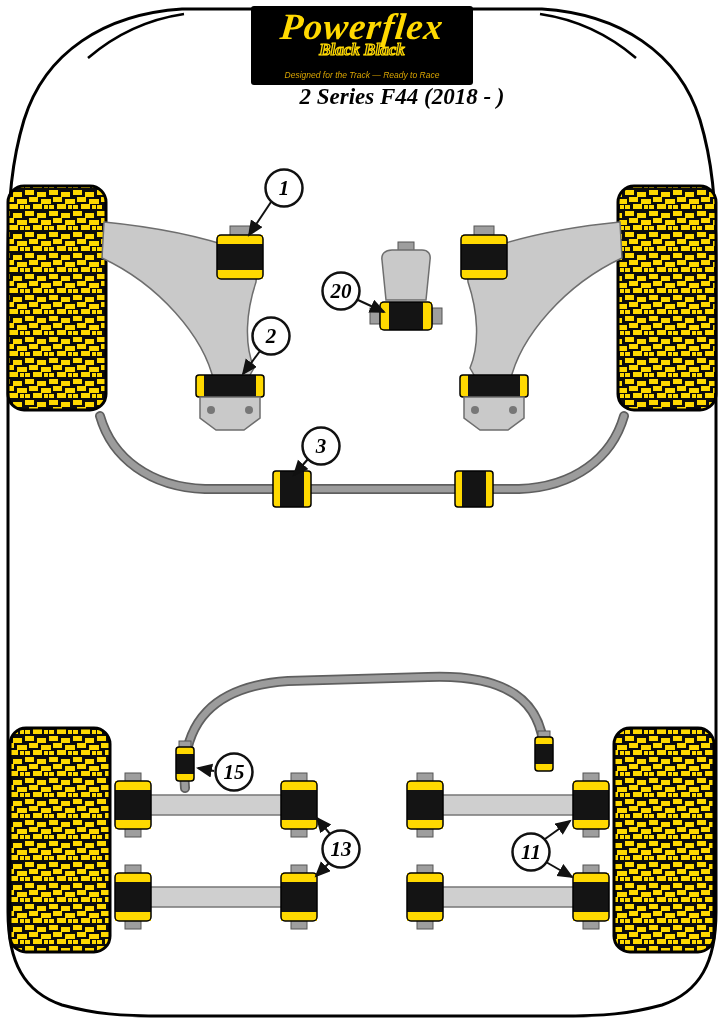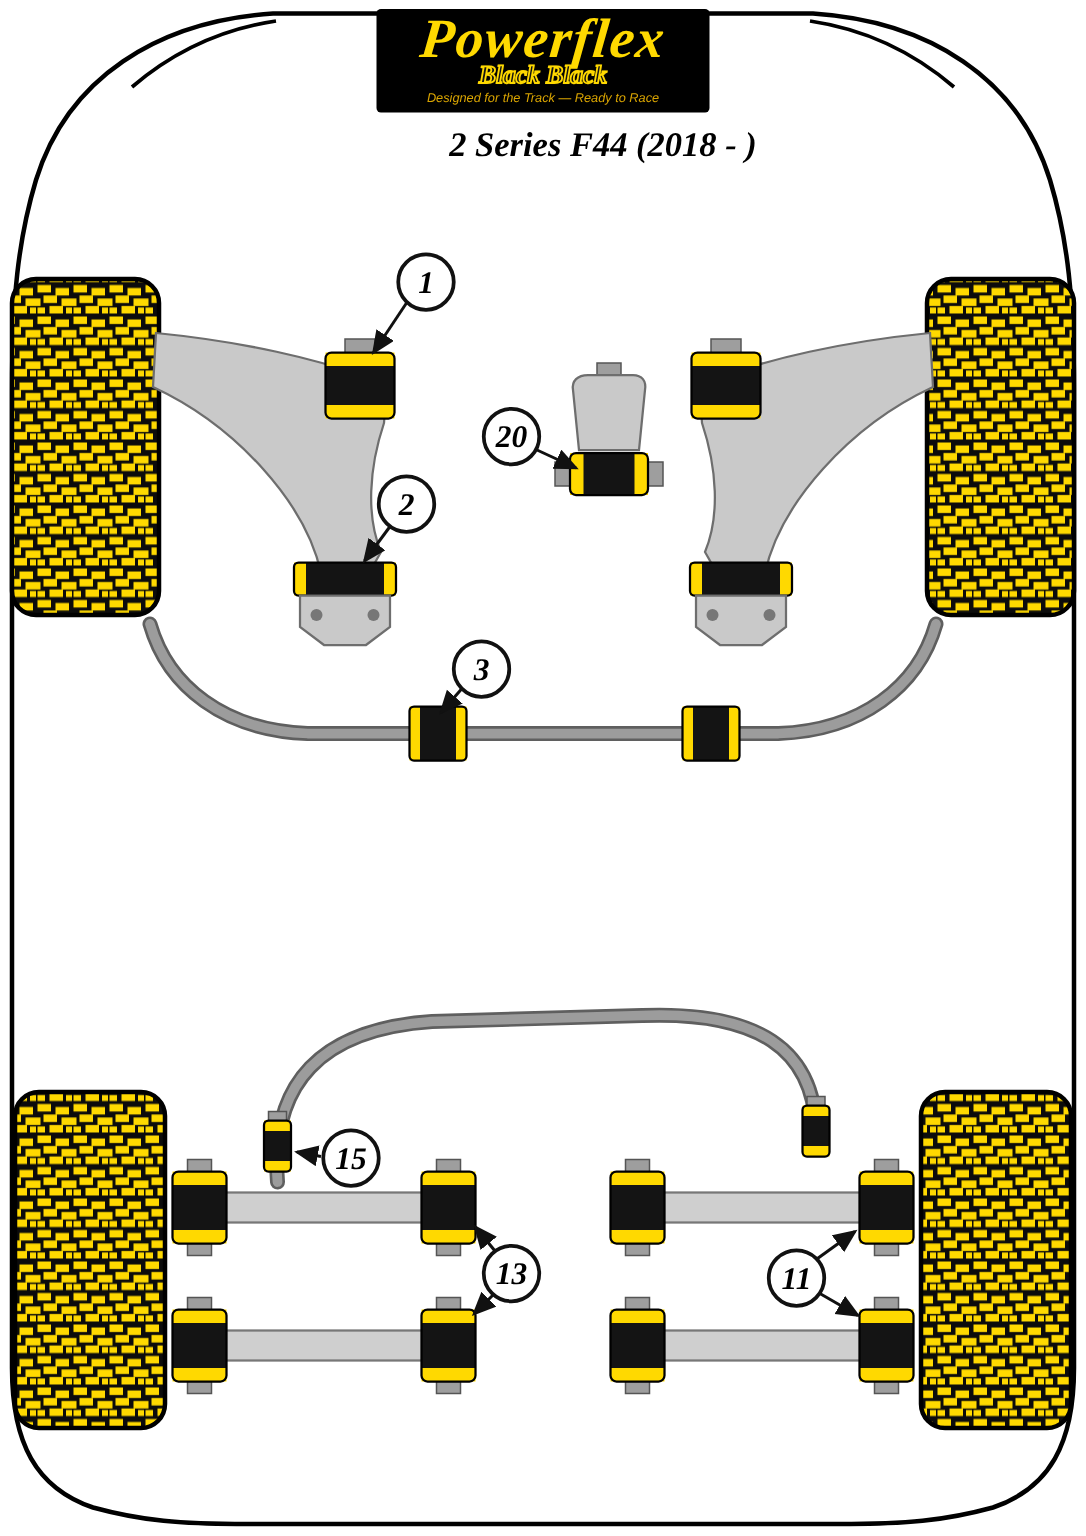--- a/index.html
+++ b/index.html
@@ -29,21 +29,21 @@
   
   #logo{position:absolute;top:6px;left:50%;transform:translateX(-50%);
         background:#000;border-radius:3px;padding:3px 16px 4px;text-align:center;z-index:5;min-width:190px;}
   #logo .brand{font-family:"Liberation Serif",serif;font-style:italic;font-weight:bold;
                font-size:37px;line-height:.95;color:var(--accent,#FFD900);
                letter-spacing:1px;transform:skewX(-6deg);}
   #logo .series{font-family:"Liberation Serif",serif;font-style:italic;font-weight:bold;
                 font-size:17px;line-height:1;color:#141414;margin-top:-3px;
                 -webkit-text-stroke:1.2px var(--accent,#FFD900);
                 text-shadow:0 0 1px var(--accent,#FFD900);}
-  #logo .tagline{font-style:italic;font-size:8.5px;line-height:1.3;color:#d9a400;margin-top:2px;}
+  #logo .tagline{font-style:italic;font-size:8.5px;line-height:1.3;color:#d9a400;margin-top:12px;}
   #page-title{position:absolute;top:84px;left:0;width:100%;text-align:center;
               font-family:"Liberation Serif",serif;font-style:italic;font-weight:bold;
               font-size:23px;color:#000;z-index:5;padding-left:40px;}
 </style>
 </head>
 <body>
 
 <div id="stage">
 
   <svg id="diagram" width="724" height="1024" viewBox="0 0 724 1024">

